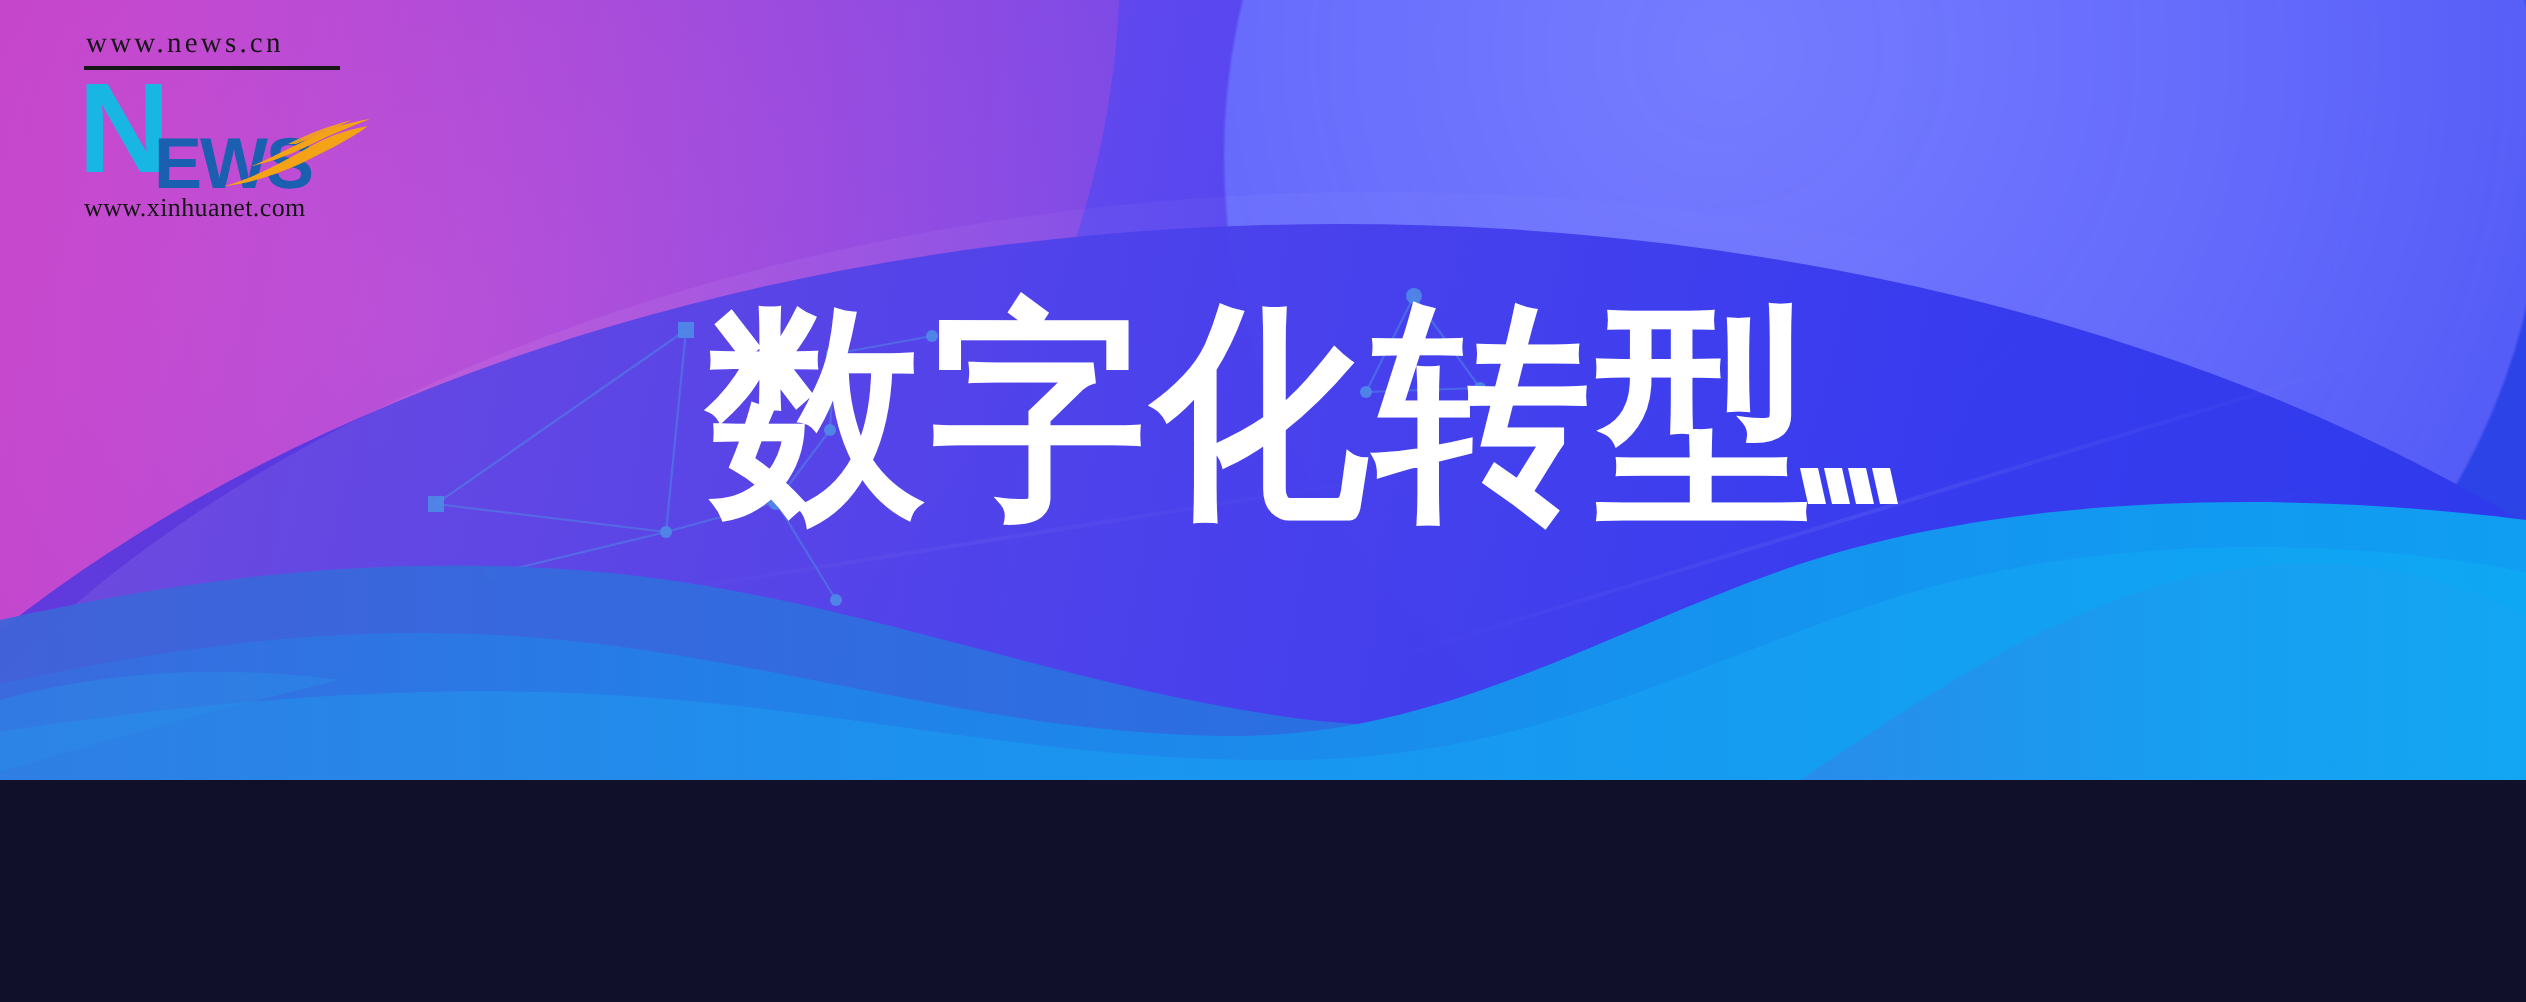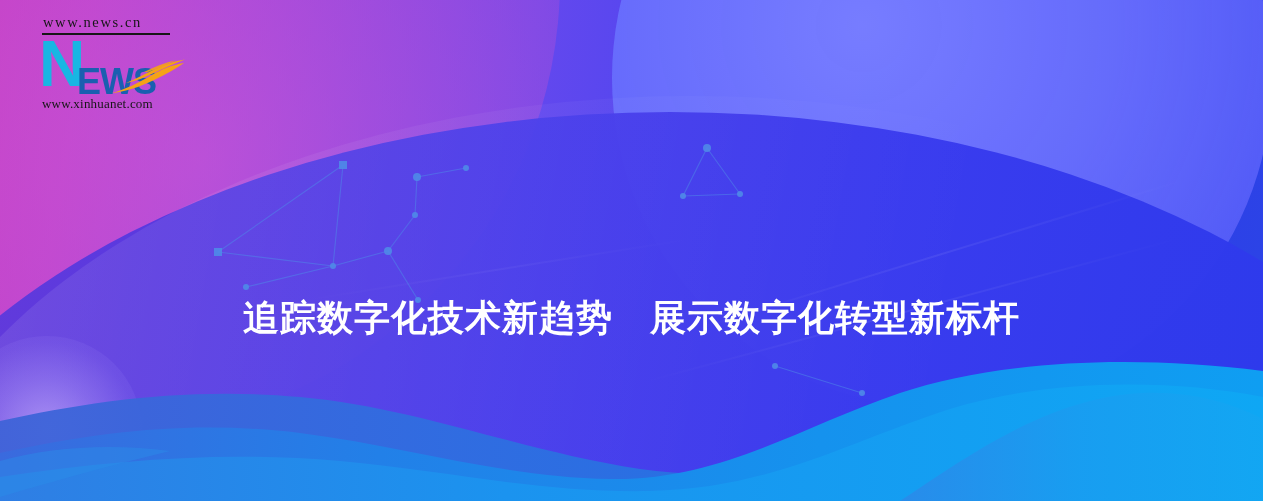--- a/index.html
+++ b/index.html
@@ -7,21 +7,21 @@
     padding: 0;
     background: #10102a;
   }
   body {
     font-family: "Liberation Sans", "DejaVu Sans", sans-serif;
   }
 
   #banner {
     position: relative;
     width: 1263px;
-    height: 501px;
+    height: 390px;
     overflow: hidden;
     background: #4a2fd0;
   }
 
   
   .bg-base {
     position: absolute;
     inset: 0;
     background: linear-gradient(100deg,
         #c23cc4 0%,
@@ -359,18 +359,26 @@
     <div class="logo-N">N</div>
     <div class="logo-ews">EWS</div>
     <svg class="logo-swoosh" viewBox="0 0 76 42">
       <path fill="#f5a316" d="M2,36 C14,33 28,26 42,18 C52,12 62,8 74,6 C66,12 56,17 44,23 C30,30 14,35 2,36 Z"></path>
       <path fill="#f5a316" d="M16,26 C28,21 40,14 52,9 C60,5.5 68,3.5 75,2.5 C66,6 56,10 46,15 C36,20 26,24 16,26 Z"></path>
       <path fill="#f5a316" opacity="0.9" d="M34,15 C44,10 54,6 66,3 C58,7 48,11 38,15 Z"></path>
     </svg>
     <div class="logo-bottom-url">www.xinhuanet.com</div>
   </div>
 
-
-  <div class="subtitle-wrap">
-    <div class="subtitle">追踪数字化技术新趋势　展示数字化转型新标杆</div>
+  <div class="headline-wrap">
+    <div class="headline">数字化转型</div>
+    <svg class="headline-dashes" style="left:50%; margin-left:268px; top:76px;" viewBox="0 0 60 30">
+      <g fill="#ffffff">
+        <path d="M4,26 L13,26 L9,8 L0,8 Z"></path>
+        <path d="M16,26 L25,26 L21,8 L12,8 Z"></path>
+        <path d="M28,26 L37,26 L33,8 L24,8 Z"></path>
+        <path d="M40,26 L49,26 L45,8 L36,8 Z"></path>
+      </g>
+    </svg>
   </div>
 
+
 </div>
 
 </body></html>

